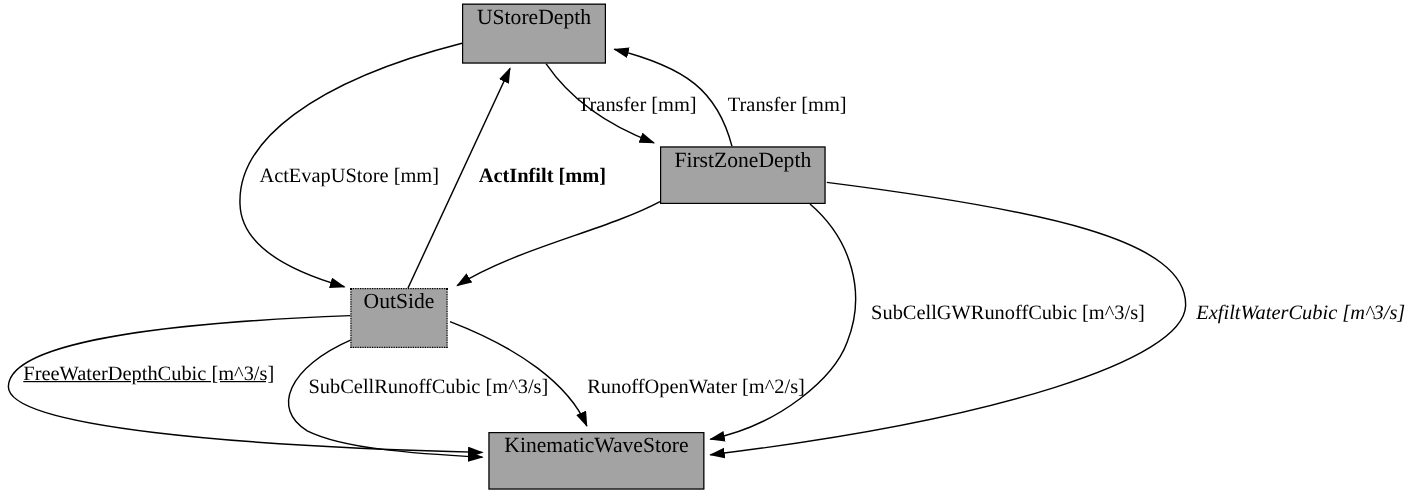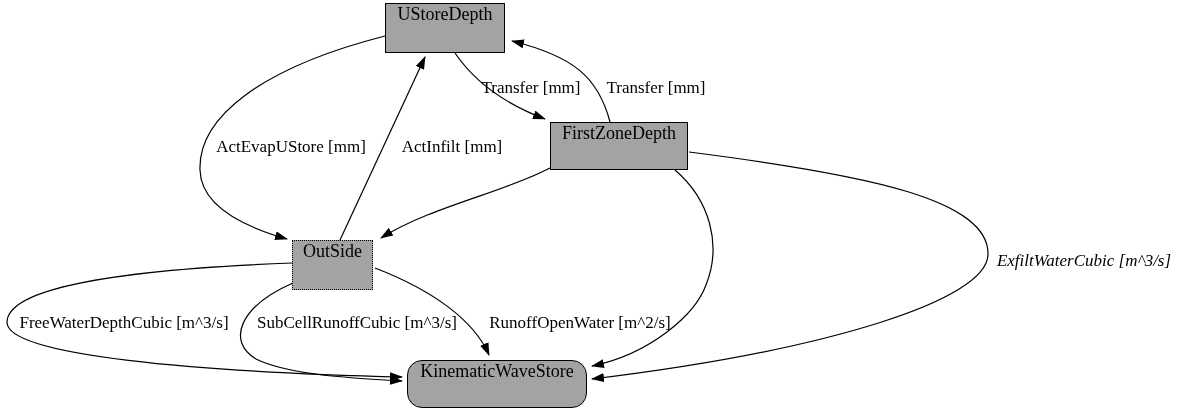--- a/index.html
+++ b/index.html
@@ -48,30 +48,31 @@
       <path d="M550,168 C505,192 430,207 381,238" class="edge-path" marker-end="url(#arrowhead)"></path>
       <path d="M675,170 C710,200 722,245 706,285 C695,315 650,354 592,366" class="edge-path" marker-end="url(#arrowhead)"></path>
       <path d="M689,152 C870,175 990,200 988,255 C986,300 830,350 592,379" class="edge-path" marker-end="url(#arrowhead)"></path>
       <path d="M292,263 C160,268 8,282 7,322 C6,356 200,372 402,377" class="edge-path" marker-end="url(#arrowhead)"></path>
       <path d="M293,283 C240,306 226,341 256,359 C286,374 345,378 402,381" class="edge-path" marker-end="url(#arrowhead)"></path>
       <path d="M375,268 C432,290 474,320 489,355" class="edge-path" marker-end="url(#arrowhead)"></path>
     </svg>
 <div class="edge-label" style="left: 531px; top: 87px;">Transfer [mm]</div>
     <div class="edge-label" style="left: 656px; top: 87px;">Transfer [mm]</div>
     <div class="edge-label" style="left: 291px; top: 146px;">ActEvapUStore [mm]</div>
-    <div class="edge-label" style="left: 452px; top: 146px;">ActInfilt [mm]</div>
+    <div class="edge-label" style="left: 452px; top: 146px; font-weight: bold;">ActInfilt [mm]</div>
+    <div class="edge-label" style="left: 840px; top: 260px;">SubCellGWRunoffCubic [m^3/s]</div>
     <div class="edge-label" style="left: 1084px; top: 260px; font-style: italic;">ExfiltWaterCubic [m^3/s]</div>
-    <div class="edge-label" style="left: 124px; top: 322px;">FreeWaterDepthCubic [m^3/s]</div>
+    <div class="edge-label" style="left: 124px; top: 311px; text-decoration: underline;">FreeWaterDepthCubic [m^3/s]</div>
     <div class="edge-label" style="left: 357px; top: 322px;">SubCellRunoffCubic [m^3/s]</div>
     <div class="edge-label" style="left: 580px; top: 322px;">RunoffOpenWater [m^2/s]</div>
     <div class="node solid" style="left: 385px; top: 3px; width: 120px; height: 50px;">
       <span>UStoreDepth</span>
     </div>
     <div class="node solid" style="left: 550px; top: 122px; width: 138px; height: 48px;">
       <span>FirstZoneDepth</span>
     </div>
     <div class="node dotted" style="left: 292px; top: 240px; width: 81px; height: 50px;">
       <span>OutSide</span>
     </div>
-    <div class="node solid" style="left: 407px; top: 360px; width: 180px; height: 48px; border-radius: 15px;">
+    <div class="node solid" style="left: 407px; top: 360px; width: 180px; height: 48px;">
       <span>KinematicWaveStore</span>
     </div>
   </div>
 
 </body></html>

